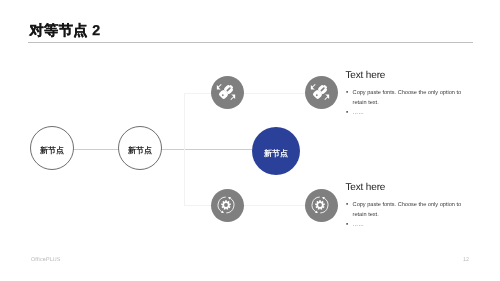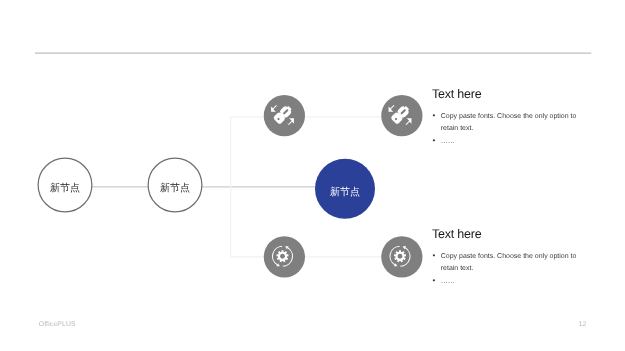--- a/index.html
+++ b/index.html
@@ -2,38 +2,39 @@
 <html><head>
 <meta charset="utf-8">
 <style>
   html,body{margin:0;padding:0;}
   body{width:500px;height:281px;background:#ffffff;font-family:"Liberation Sans",sans-serif;overflow:hidden;-webkit-font-smoothing:antialiased;text-rendering:geometricPrecision;}
   .slide{position:relative;width:500px;height:281px;background:#fff;}
   .title{position:absolute;left:29.5px;top:22.2px;font-size:14.2px;font-weight:700;color:#161616;letter-spacing:0.4px;-webkit-text-stroke:0.35px #161616;}
   .rule{position:absolute;left:28px;top:42px;width:445px;height:1px;background:#bfbfbf;}
   .node{position:absolute;border-radius:50%;display:flex;align-items:center;justify-content:center;}
   .node-outline{border:1px solid #6e6e6e;background:#fff;}
-  .node-label{font-size:8px;color:#1f1f1f;font-weight:normal;line-height:1;position:relative;top:2.5px;text-align:right;}
+  .node-label{font-size:8px;color:#1f1f1f;font-weight:bold;line-height:1;position:relative;top:2.5px;text-align:right;}
   .node-blue{background:#2b4199;}
   .node-blue .node-label{color:#fff;}
   .icon-node{position:absolute;border-radius:50%;background:#7f7f7f;display:flex;align-items:center;justify-content:center;}
   .conn{position:absolute;background:#f2f2f2;}
   .conn-main{background:#cccccc;}
   .txtblk{position:absolute;}
   .txt-h{font-size:10px;font-weight:normal;color:#1a1a1a;letter-spacing:-0.15px;line-height:11px;margin-left:-0.5px;}
   .bullets{margin-top:6.8px;}
   .bl{display:flex;font-size:5.6px;color:#3d3d3d;line-height:10.3px;}
   .bl .dot{width:6.6px;flex:none;font-size:6.4px;line-height:10.3px;color:#3d3d3d;}
   .footer{position:absolute;left:31px;top:257px;font-size:5.4px;color:#b7b7b7;letter-spacing:.15px;}
   .pageno{position:absolute;left:463px;top:257px;font-size:5.4px;color:#b7b7b7;}
 </style>
 </head>
 <body>
 
 <div class="slide">
+  <div class="title">对等节点 2</div>
   <div class="rule"></div>
 
   <div class="conn conn-main" style="left:73px;top:148.5px;width:46px;height:1px;"></div>
   <div class="conn conn-main" style="left:160px;top:148.5px;width:92px;height:1px;"></div>
   <div class="conn" style="left:184px;top:93px;width:1px;height:112px;"></div>
   <div class="conn" style="left:184px;top:92.5px;width:28px;height:1px;"></div>
   <div class="conn" style="left:184px;top:204.5px;width:28px;height:1px;"></div>
   <div class="conn" style="left:244px;top:92.5px;width:62px;height:1px;"></div>
   <div class="conn" style="left:244px;top:204.5px;width:62px;height:1px;"></div>
 

